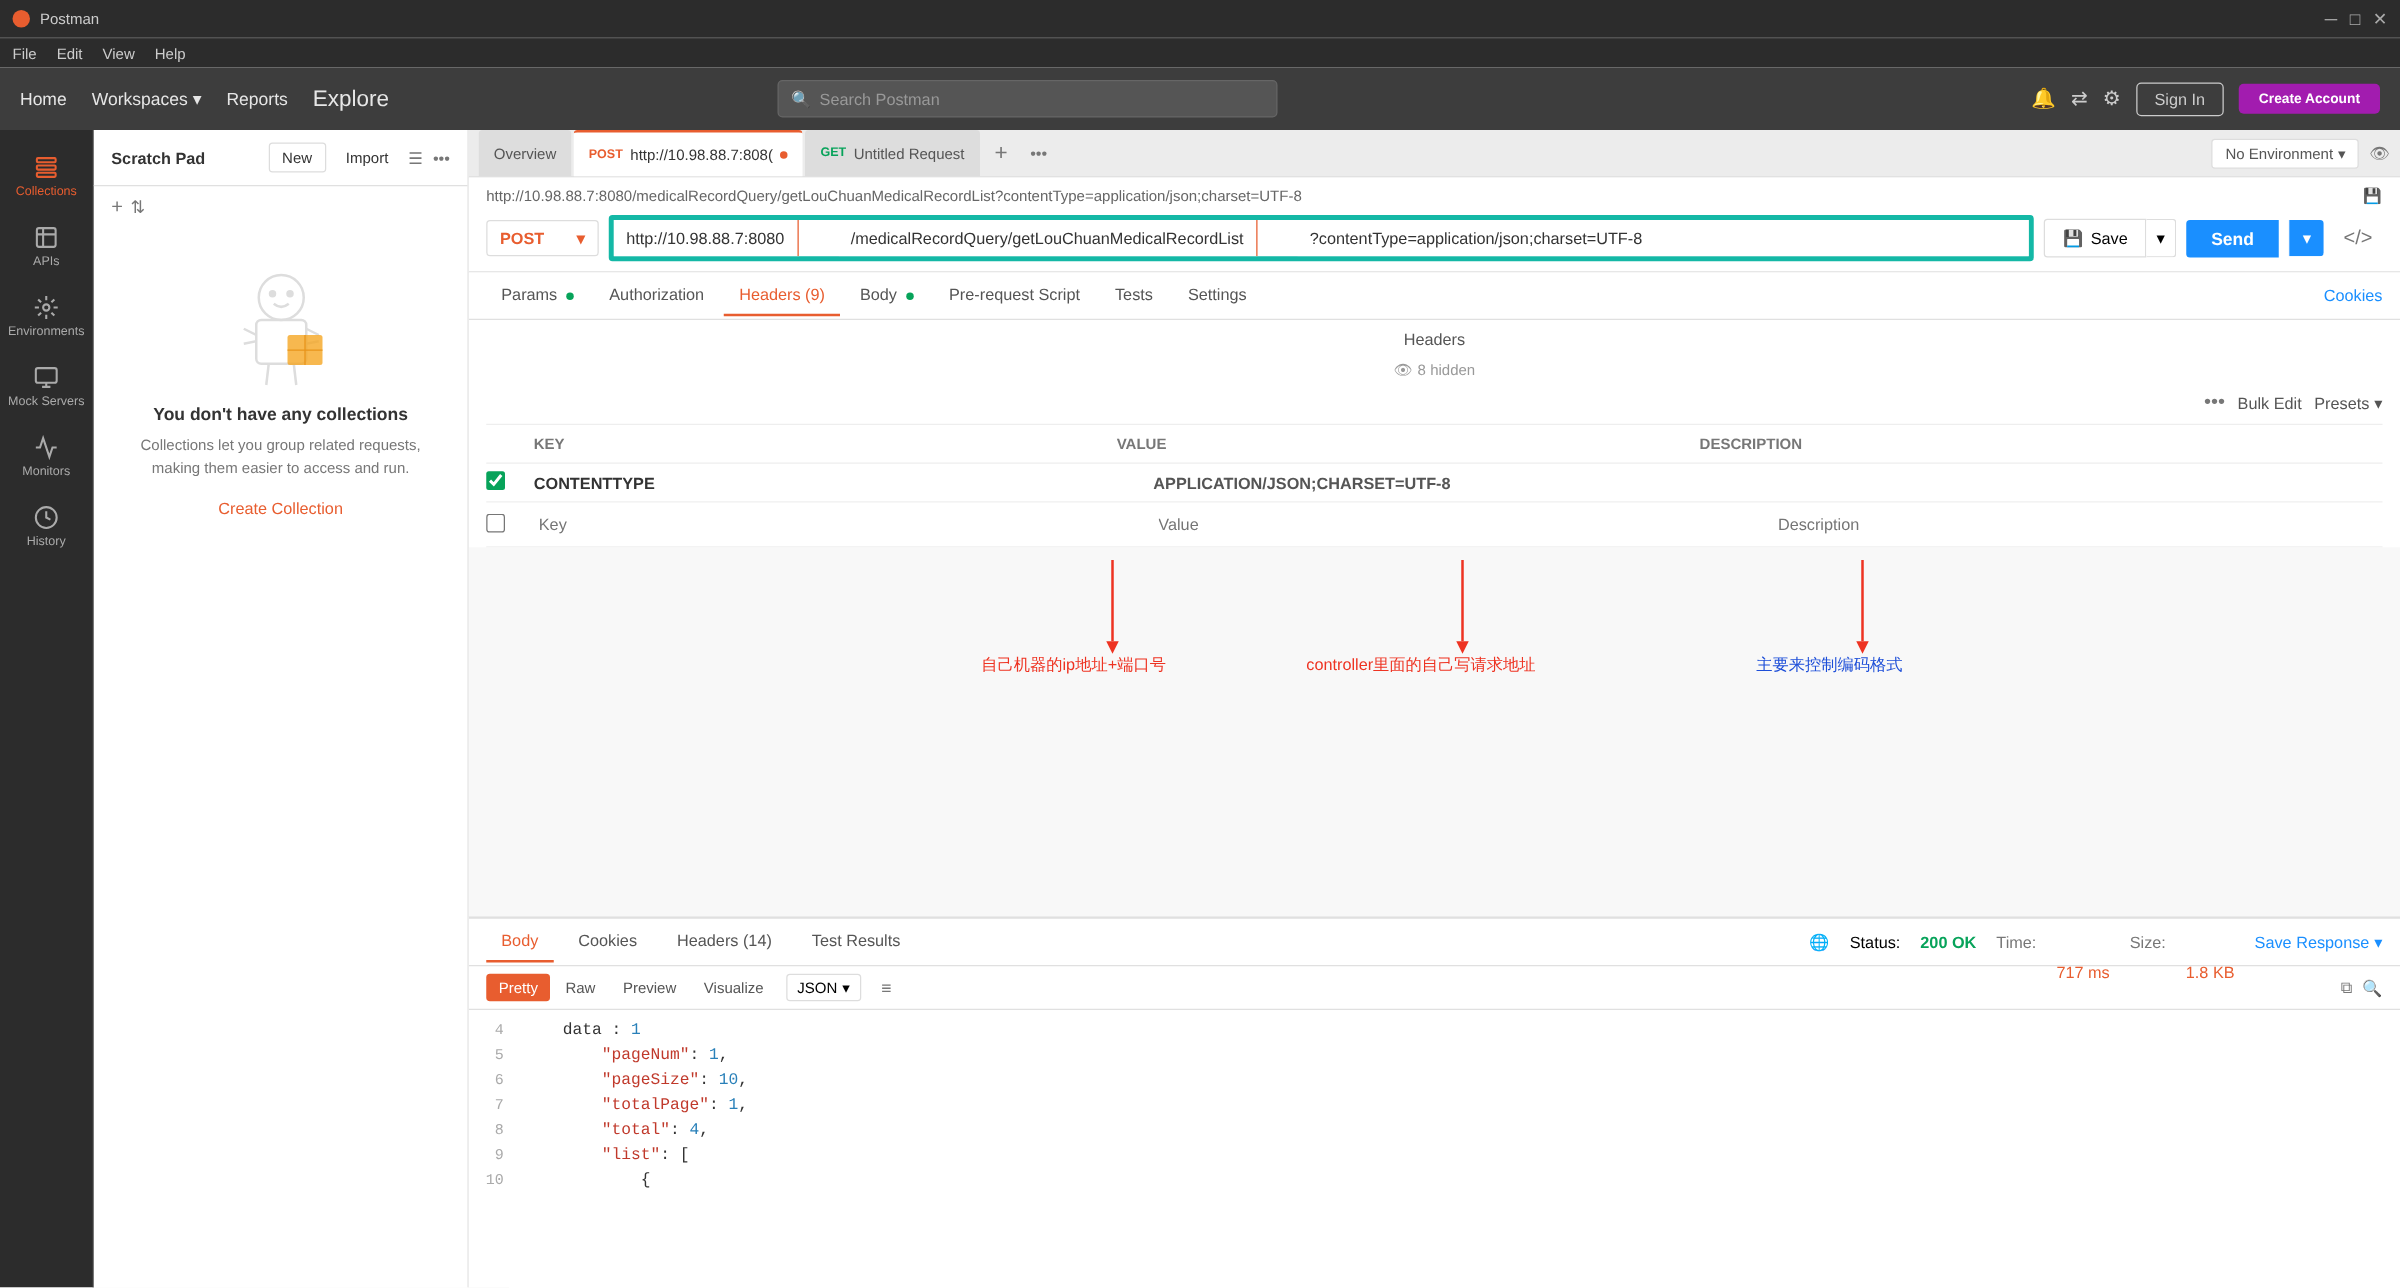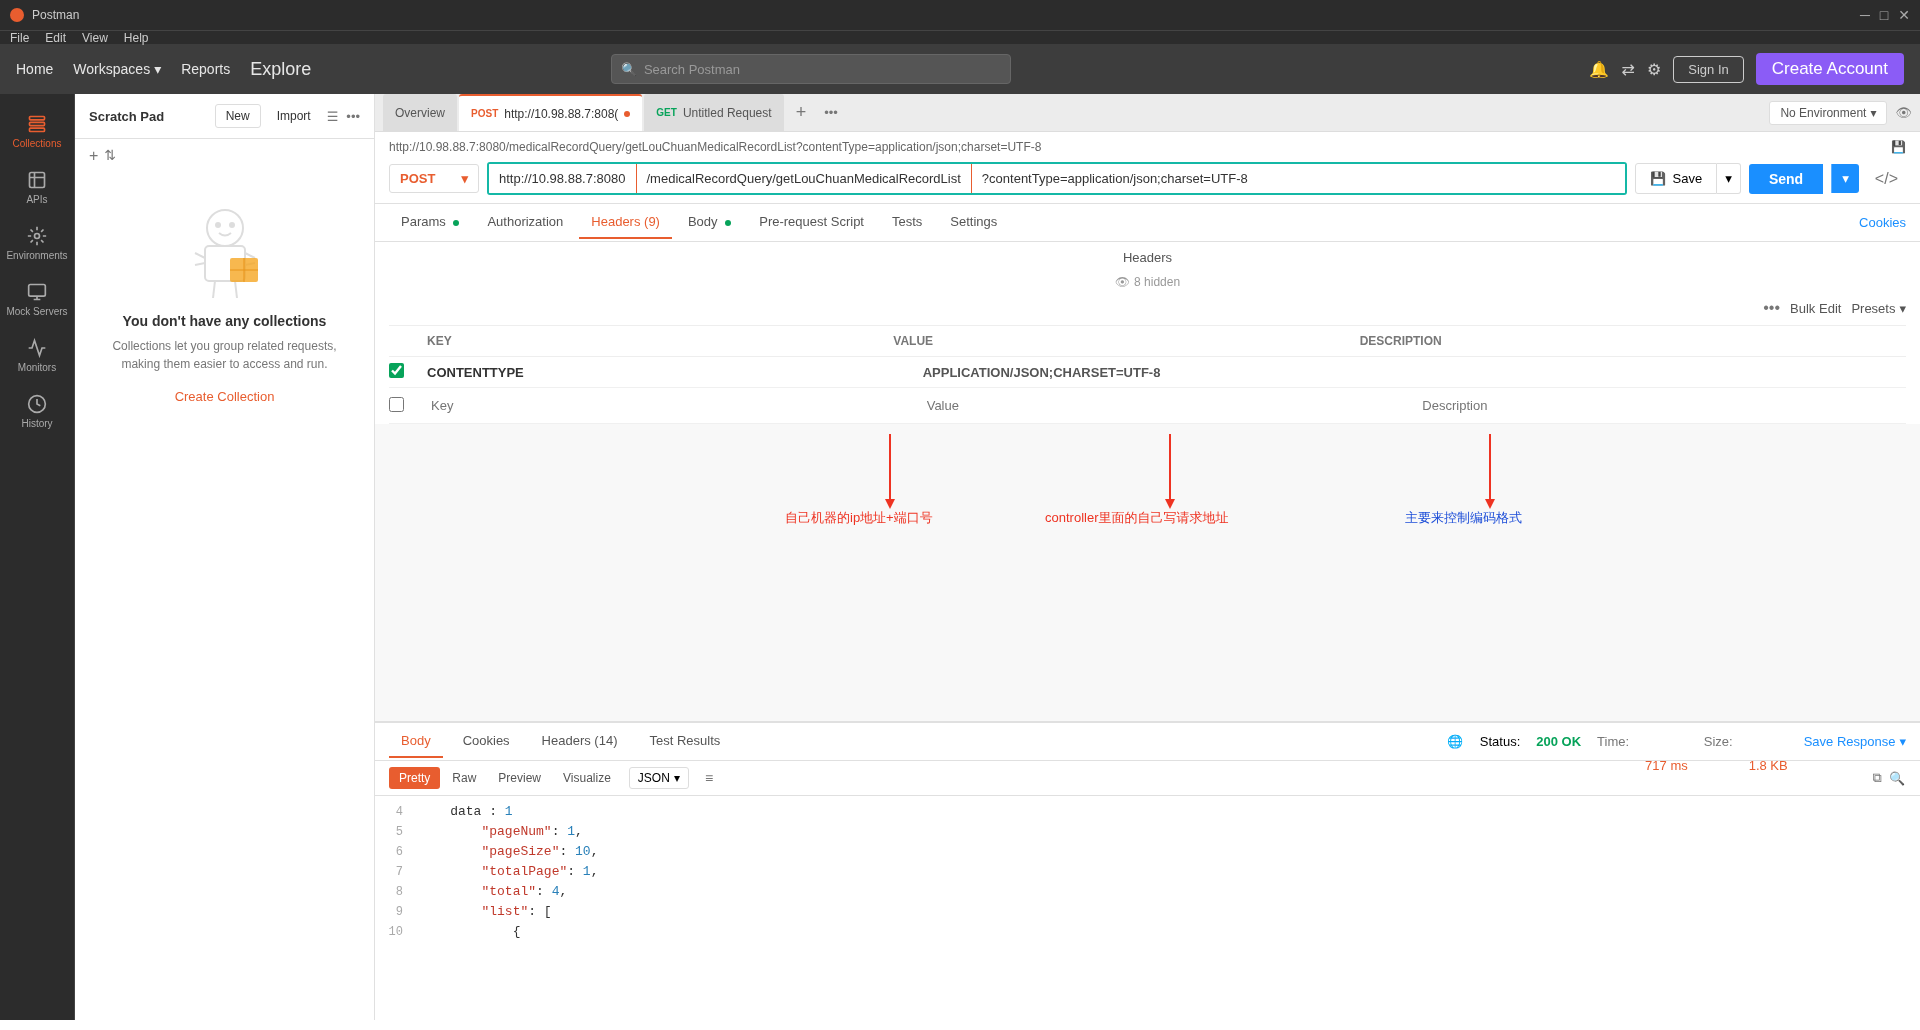--- a/index.html
+++ b/index.html
@@ -6,36 +6,36 @@
     body { font-family: -apple-system, BlinkMacSystemFont, 'Segoe UI', sans-serif; font-size: 13px; background: #fff; overflow: hidden; width: 1920px; height: 1030px; }
 
     
     .title-bar { height: 30px; background: #2c2c2c; display: flex; align-items: center; justify-content: space-between; padding: 0 10px; }
     .title-bar-left { display: flex; align-items: center; gap: 8px; color: #ccc; font-size: 12px; }
     .title-bar-logo { width: 14px; height: 14px; background: #e85d2f; border-radius: 50%; display: flex; align-items: center; justify-content: center; }
     .title-bar-controls { display: flex; gap: 10px; }
     .title-bar-controls span { color: #aaa; font-size: 14px; cursor: pointer; }
 
     
-    .menu-bar { height: 14px; background: #2c2c2c; display: flex; align-items: center; padding: 0 10px; gap: 16px; border-top: 1px solid #444; }
+    .menu-bar { height: 24px; background: #2c2c2c; display: flex; align-items: center; padding: 0 10px; gap: 16px; border-top: 1px solid #444; }
     .menu-bar span { color: #ccc; font-size: 12px; cursor: pointer; }
 
     
     .nav-bar { height: 50px; background: #3d3d3d; display: flex; align-items: center; padding: 0 16px; gap: 20px; }
     .nav-home { color: #e6e6e6; font-size: 14px; font-weight: 500; cursor: pointer; }
     .nav-workspaces { color: #e6e6e6; font-size: 14px; cursor: pointer; display: flex; align-items: center; gap: 4px; }
     .nav-reports { color: #e6e6e6; font-size: 14px; cursor: pointer; }
     .nav-explore { color: #e6e6e6; font-size: 18px; cursor: pointer; }
     .nav-search { flex: 1; max-width: 400px; margin: 0 auto; background: #555; border: 1px solid #666; border-radius: 4px; display: flex; align-items: center; padding: 0 10px; gap: 6px; height: 30px; }
     .nav-search input { background: transparent; border: none; outline: none; color: #ccc; font-size: 13px; flex: 1; }
     .nav-search input::placeholder { color: #999; }
     .nav-right { margin-left: auto; display: flex; align-items: center; gap: 12px; }
     .nav-icon { color: #ccc; font-size: 16px; cursor: pointer; }
     .btn-sign-in { background: transparent; border: 1px solid #ccc; color: #ccc; padding: 5px 14px; border-radius: 4px; cursor: pointer; font-size: 13px; }
-    .btn-create-account { background: #8b5cf6; border: none; color: #fff; padding: 6px 16px; border-radius: 4px; cursor: pointer; font-size: 17px; font-weight: 400; }
+    .btn-create-account { background: #a21caf; border: none; color: #fff; padding: 6px 16px; border-radius: 4px; cursor: pointer; font-size: 11px; font-weight: 700; }
 
     
     .main-layout { display: flex; height: calc(1030px - 104px); }
 
     
     .sidebar { width: 75px; background: #2c2c2c; display: flex; flex-direction: column; align-items: center; padding: 10px 0; border-right: 1px solid #444; }
     .sidebar-item { display: flex; flex-direction: column; align-items: center; padding: 10px 0; cursor: pointer; width: 100%; color: #aaa; font-size: 10px; gap: 4px; }
     .sidebar-item.active { color: #e85d2f; }
     .sidebar-item svg { width: 20px; height: 20px; }
     .sidebar-item-label { text-align: center; line-height: 1.2; }
@@ -69,21 +69,21 @@
     .tab-add { padding: 0 10px; color: #777; font-size: 18px; cursor: pointer; }
     .tab-more { padding: 0 8px; color: #777; cursor: pointer; }
     .no-env-select { margin-left: auto; display: flex; align-items: center; background: #fff; border: 1px solid #ddd; border-radius: 3px; padding: 4px 10px; gap: 4px; font-size: 12px; color: #555; cursor: pointer; }
     .tabs-eye { margin-left: 8px; color: #777; cursor: pointer; }
 
     
     .url-bar-area { background: #fff; padding: 8px 14px; border-bottom: 1px solid #e0e0e0; }
     .url-full { font-size: 12px; color: #555; margin-bottom: 8px; }
     .url-input-row { display: flex; align-items: center; gap: 8px; }
     .method-select { background: #fff; border: 1px solid #ddd; border-radius: 3px; padding: 6px 10px; font-size: 13px; font-weight: 600; color: #e85d2f; cursor: pointer; min-width: 90px; display: flex; align-items: center; justify-content: space-between; gap: 6px; }
-    .url-input-container { flex: 1; display: flex; border: 2px solid #14b8a6; border-radius: 3px; overflow: hidden; }
+    .url-input-container { flex: 1; display: flex; border: 4px solid #14b8a6; border-radius: 3px; overflow: hidden; gap: 32px; }
     .url-part1 { background: #fff; padding: 7px 10px; font-size: 13px; color: #333; border-right: 1px solid #e85d2f; white-space: nowrap; }
     .url-part2 { background: #fff; padding: 7px 10px; font-size: 13px; color: #333; border-right: 1px solid #e85d2f; white-space: nowrap; }
     .url-part3 { background: #fff; padding: 7px 10px; font-size: 13px; color: #333; flex: 1; white-space: nowrap; }
     .btn-send { background: #1a8fff; color: #fff; border: none; border-radius: 3px 0 0 3px; padding: 7px 20px; font-size: 14px; font-weight: 600; cursor: pointer; }
     .btn-send-arrow { background: #1a8fff; color: #fff; border: none; border-left: 1px solid rgba(255,255,255,0.3); border-radius: 0 3px 3px 0; padding: 7px 10px; cursor: pointer; }
     .save-btn-group { display: flex; align-items: center; }
     .btn-save { background: #fff; border: 1px solid #ddd; border-radius: 3px 0 0 3px; padding: 7px 14px; font-size: 13px; cursor: pointer; display: flex; align-items: center; gap: 6px; }
     .btn-save-arrow { background: #fff; border: 1px solid #ddd; border-left: none; border-radius: 0 3px 3px 0; padding: 7px 8px; cursor: pointer; }
     .code-btn { background: none; border: none; cursor: pointer; color: #777; font-size: 16px; padding: 4px 8px; }
 

